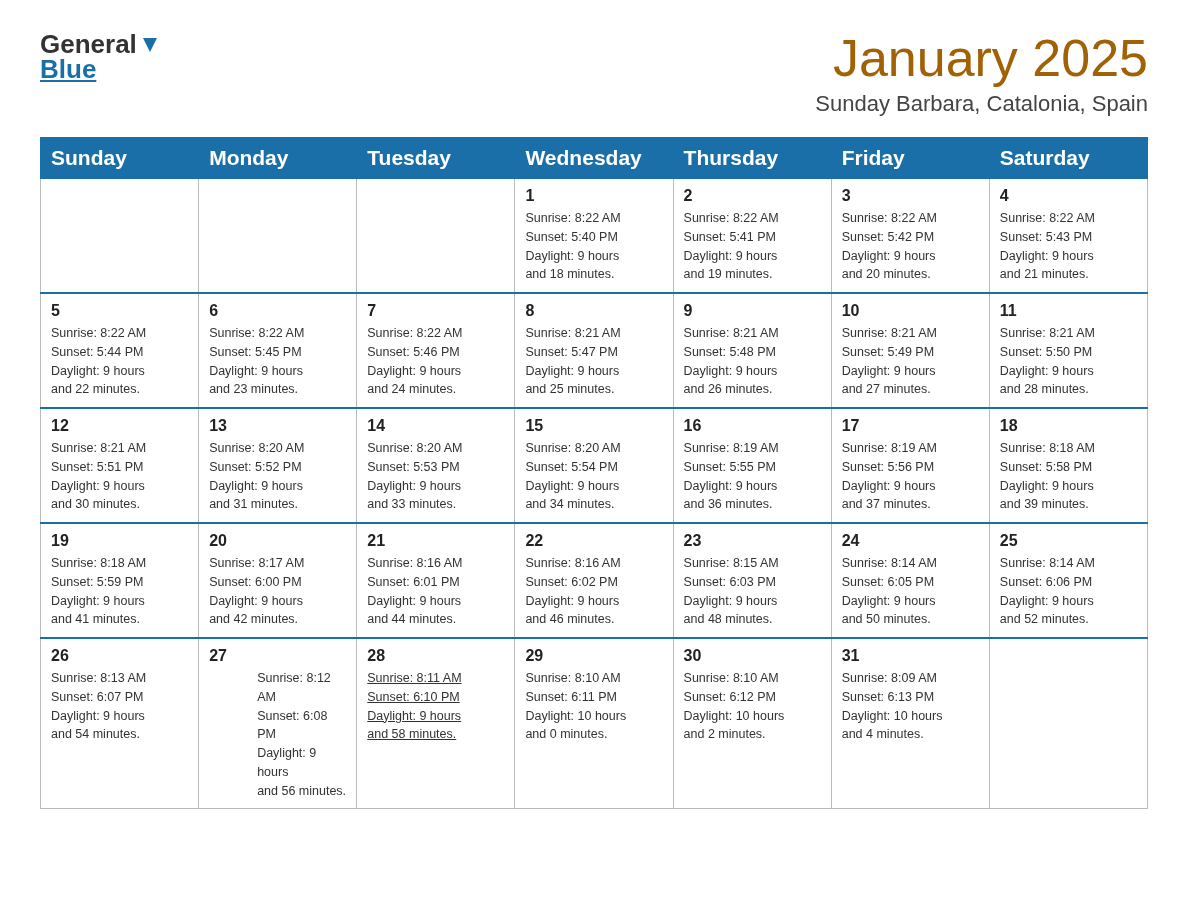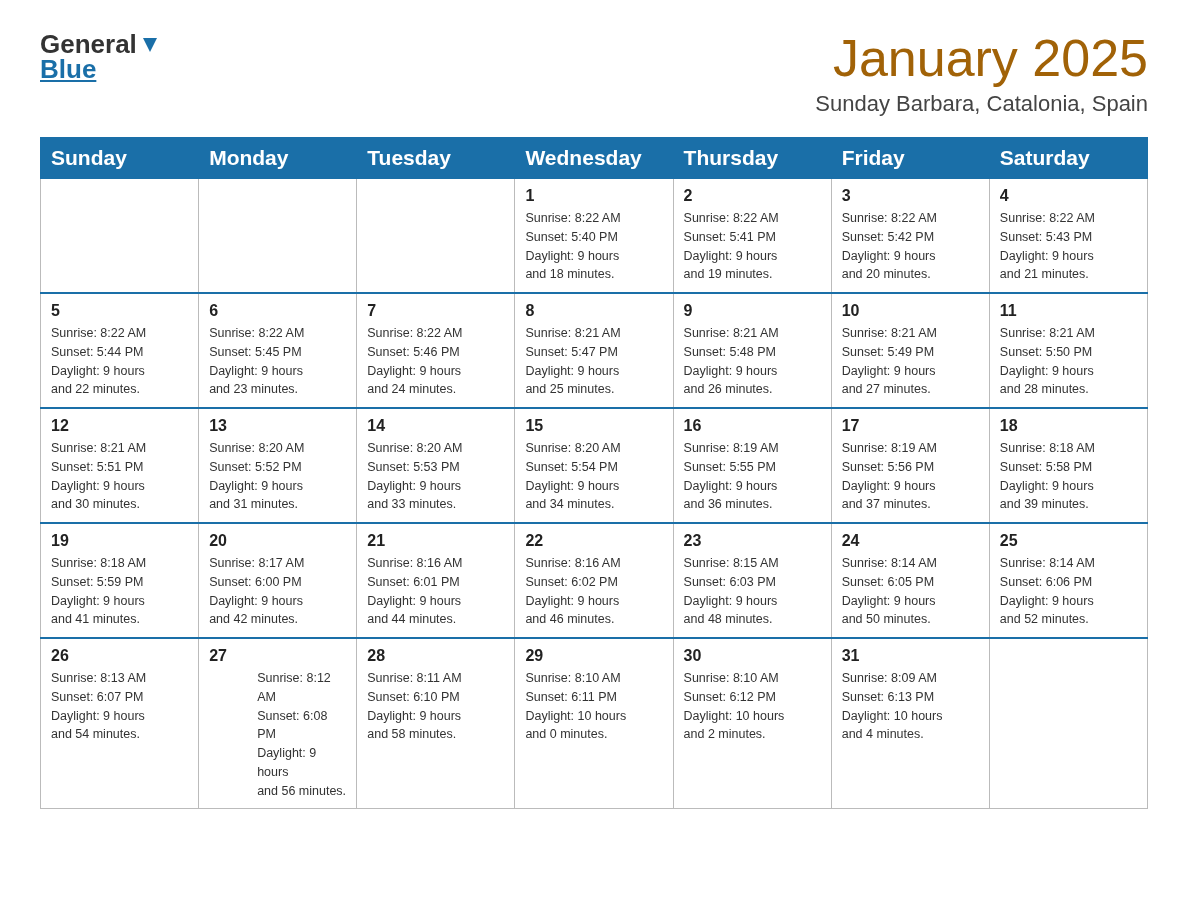--- a/index.html
+++ b/index.html
@@ -317,21 +317,21 @@
         </td>
         <td>
           <div class="day-number">27</div>
           <div class="day-info" style="white-space: pre-line; margin-left: 48px;">Sunrise: 8:12 AM
 Sunset: 6:08 PM
 Daylight: 9 hours
 and 56 minutes.</div>
         </td>
         <td>
           <div class="day-number">28</div>
-          <div class="day-info" style="white-space: pre-line;">Sunrise: 8:11 AM
+          <div class="day-info" style="white-space: pre-line; text-decoration: underline;">Sunrise: 8:11 AM
 Sunset: 6:10 PM
 Daylight: 9 hours
 and 58 minutes.</div>
         </td>
         <td>
           <div class="day-number">29</div>
           <div class="day-info" style="white-space: pre-line;">Sunrise: 8:10 AM
 Sunset: 6:11 PM
 Daylight: 10 hours
 and 0 minutes.</div>

